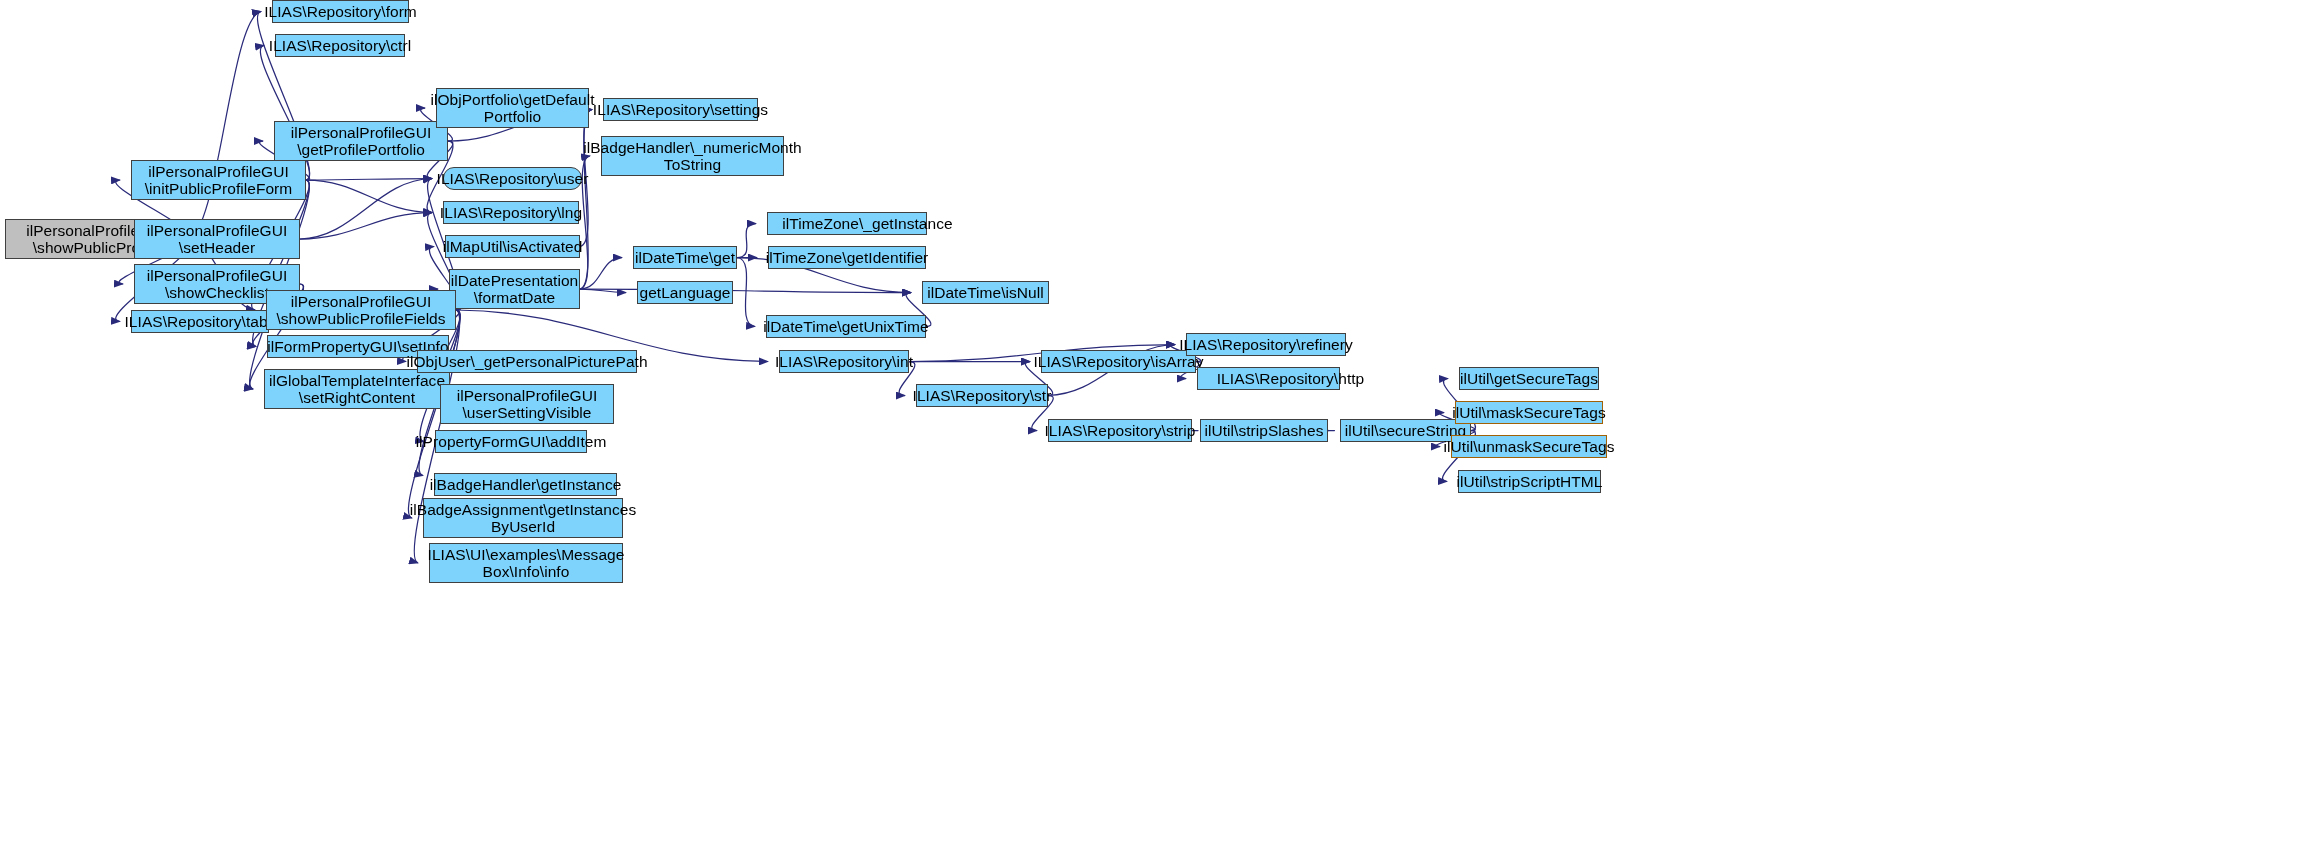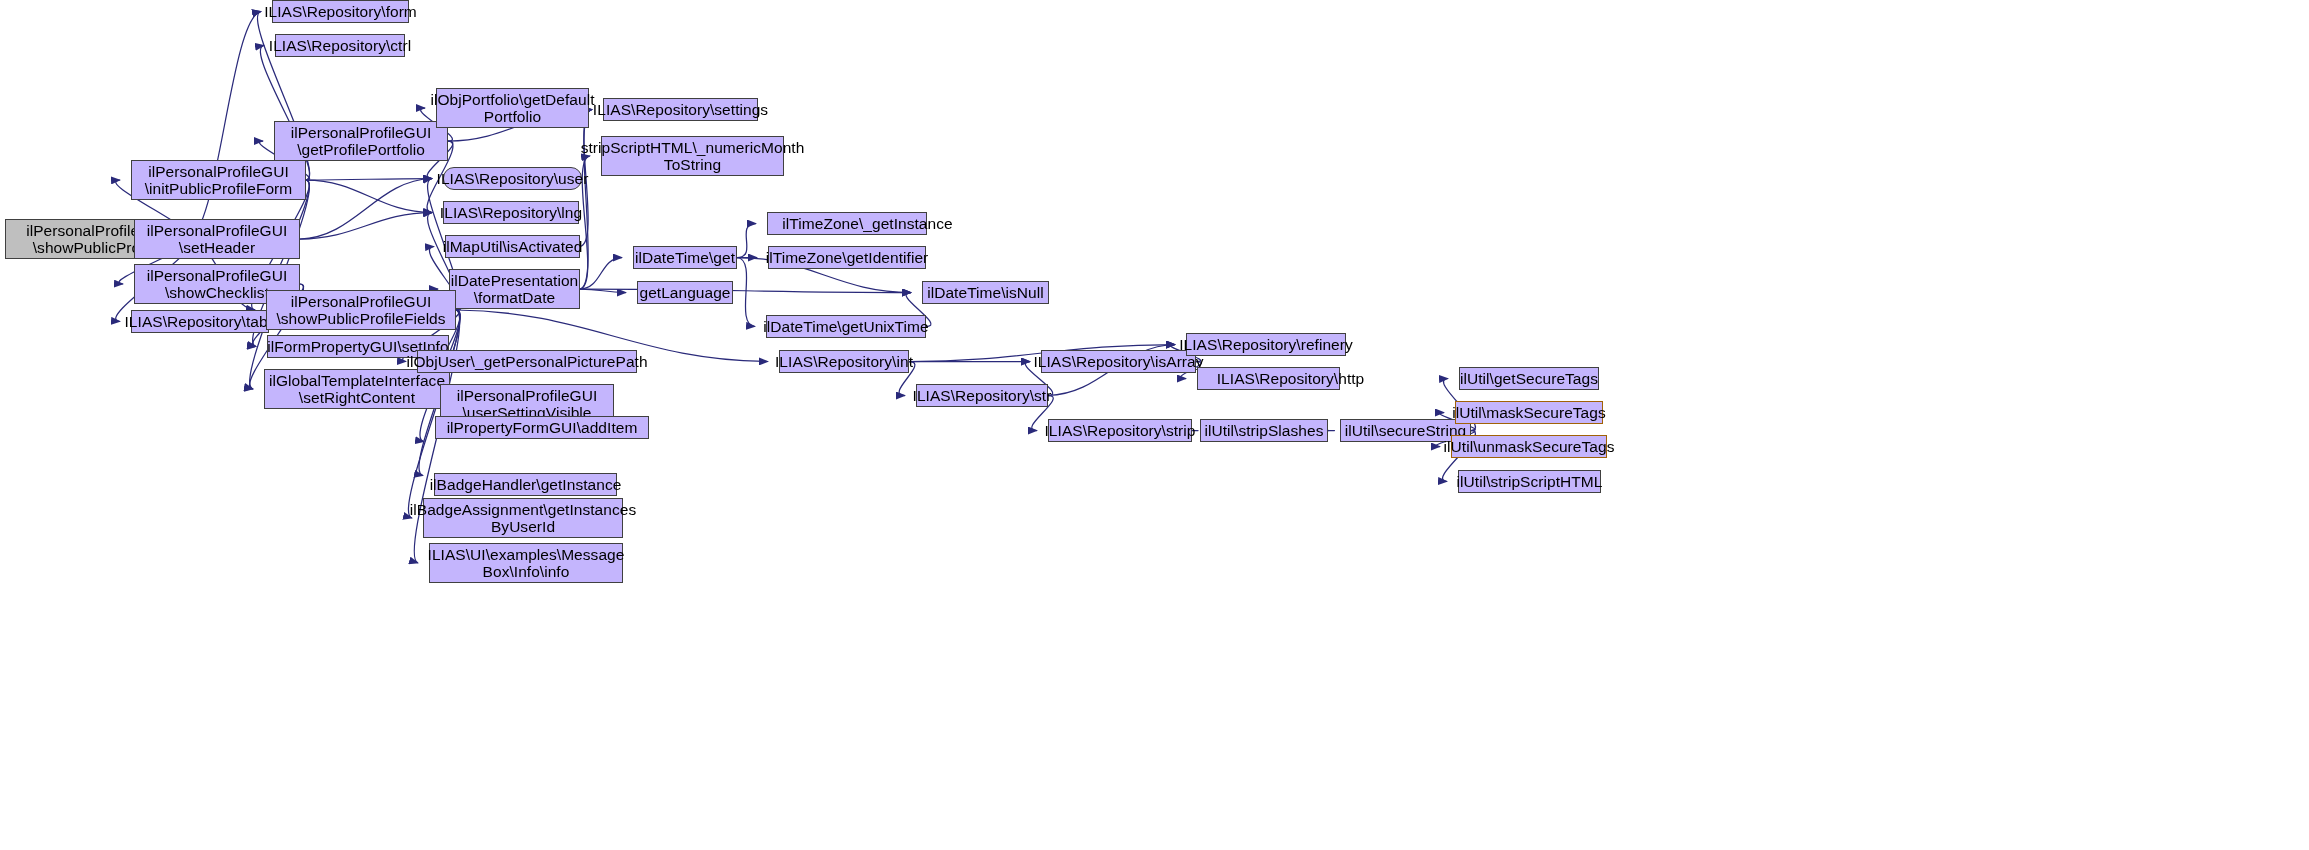--- a/index.html
+++ b/index.html
@@ -16,21 +16,21 @@
     position:absolute;left:0;top:0;width:2309px;height:850px;
     pointer-events:none;
   }
   .node{
     position:absolute;
     box-sizing:border-box;
     display:flex;
     align-items:center;
     justify-content:center;
     text-align:center;
-    background:#c4b5fd;
+    background:#7dd3fc;
     border:1px solid #404040;
     color:#000000;
     font-size:15.5px;
     line-height:17px;
     letter-spacing:0.05px;
     white-space:pre-line;
     padding:0 3px;
   }
   .node.root{
     background:#bfbfbf;
@@ -121,36 +121,36 @@
       <div class="node" style="left: 134px; top: 219px; width: 166px; height: 40px;">ilPersonalProfileGUI
 \setHeader</div>
       <div class="node" style="left: 134px; top: 264px; width: 166px; height: 40px;">ilPersonalProfileGUI
 \showChecklist</div>
       <div class="node" style="left: 131px; top: 310px; width: 138px; height: 23px;">ILIAS\Repository\tabs</div>
       <div class="node" style="left: 274px; top: 121px; width: 174px; height: 40px;">ilPersonalProfileGUI
 \getProfilePortfolio</div>
       <div class="node" style="left: 436px; top: 88px; width: 153px; height: 40px;">ilObjPortfolio\getDefault
 Portfolio</div>
       <div class="node" style="left: 603px; top: 98px; width: 155px; height: 23px;">ILIAS\Repository\settings</div>
-      <div class="node" style="left: 601px; top: 136px; width: 183px; height: 40px;">stripScriptHTML\_numericMonth
+      <div class="node" style="left: 601px; top: 136px; width: 183px; height: 40px;">ilBadgeHandler\_numericMonth
 ToString</div>
       <div class="node" style="left: 443px; top: 167px; width: 139px; height: 23px; border-radius: 11px;">ILIAS\Repository\user</div>
       <div class="node" style="left: 443px; top: 201px; width: 136px; height: 23px;">ILIAS\Repository\lng</div>
       <div class="node" style="left: 445px; top: 235px; width: 135px; height: 23px;">ilMapUtil\isActivated</div>
       <div class="node" style="left: 449px; top: 269px; width: 131px; height: 40px;">ilDatePresentation
 \formatDate</div>
       <div class="node" style="left: 266px; top: 290px; width: 190px; height: 40px;">ilPersonalProfileGUI
 \showPublicProfileFields</div>
       <div class="node" style="left: 267px; top: 335px; width: 182px; height: 23px;">ilFormPropertyGUI\setInfo</div>
       <div class="node" style="left: 264px; top: 369px; width: 186px; height: 40px;">ilGlobalTemplateInterface
 \setRightContent</div>
       <div class="node" style="left: 417px; top: 350px; width: 220px; height: 23px;">ilObjUser\_getPersonalPicturePath</div>
       <div class="node" style="left: 440px; top: 384px; width: 174px; height: 40px;">ilPersonalProfileGUI
 \userSettingVisible</div>
-      <div class="node" style="left: 435px; top: 416px; width: 214px; height: 23px;">ilPropertyFormGUI\addItem</div>
+      <div class="node" style="left: 435px; top: 430px; width: 152px; height: 23px;">ilPropertyFormGUI\addItem</div>
       <div class="node" style="left: 434px; top: 464px; width: 183px; height: 23px; margin-top: 9px;">ilBadgeHandler\getInstance</div>
       <div class="node" style="left: 423px; top: 498px; width: 200px; height: 40px;">ilBadgeAssignment\getInstances
 ByUserId</div>
       <div class="node" style="left: 429px; top: 543px; width: 194px; height: 40px;">ILIAS\UI\examples\Message
 Box\Info\info</div>
       <div class="node" style="left: 633px; top: 246px; width: 104px; height: 23px;">ilDateTime\get</div>
       <div class="node" style="left: 637px; top: 281px; width: 96px; height: 23px;">getLanguage</div>
       <div class="node" style="left: 767px; top: 212px; width: 160px; height: 23px; padding-left: 44px;">ilTimeZone\_getInstance</div>
       <div class="node" style="left: 768px; top: 246px; width: 158px; height: 23px;">ilTimeZone\getIdentifier</div>
       <div class="node" style="left: 922px; top: 281px; width: 127px; height: 23px;">ilDateTime\isNull</div>

